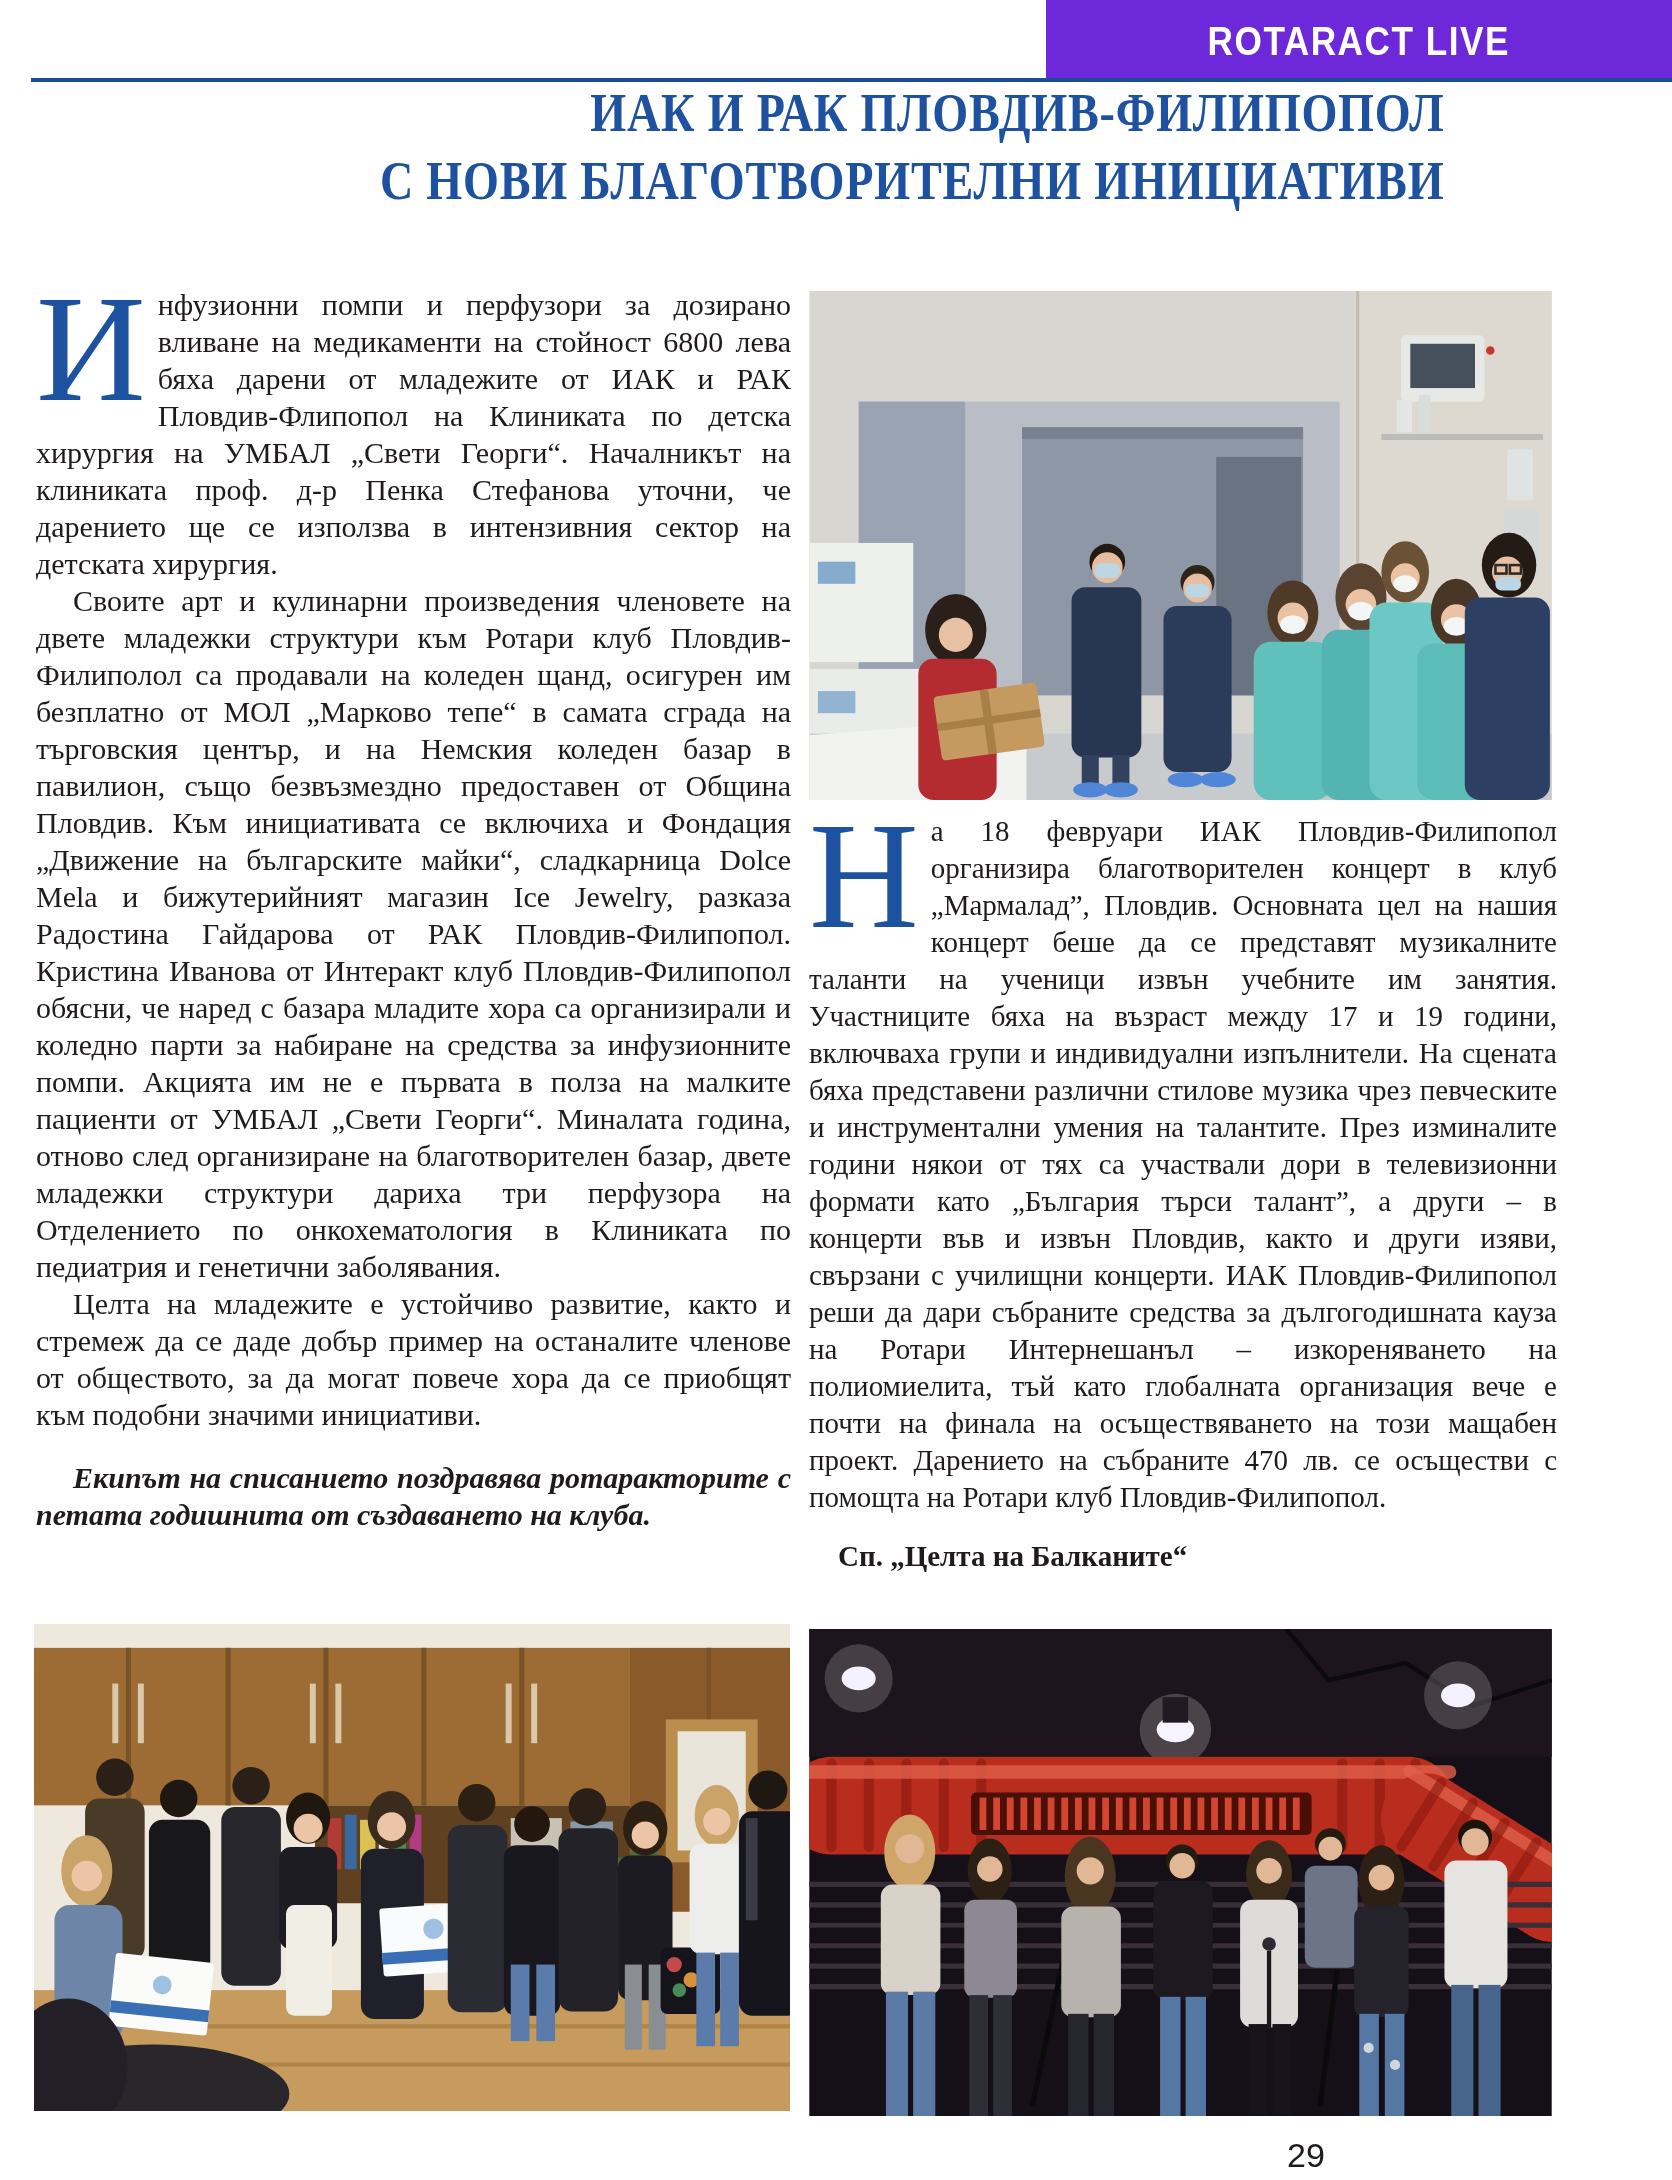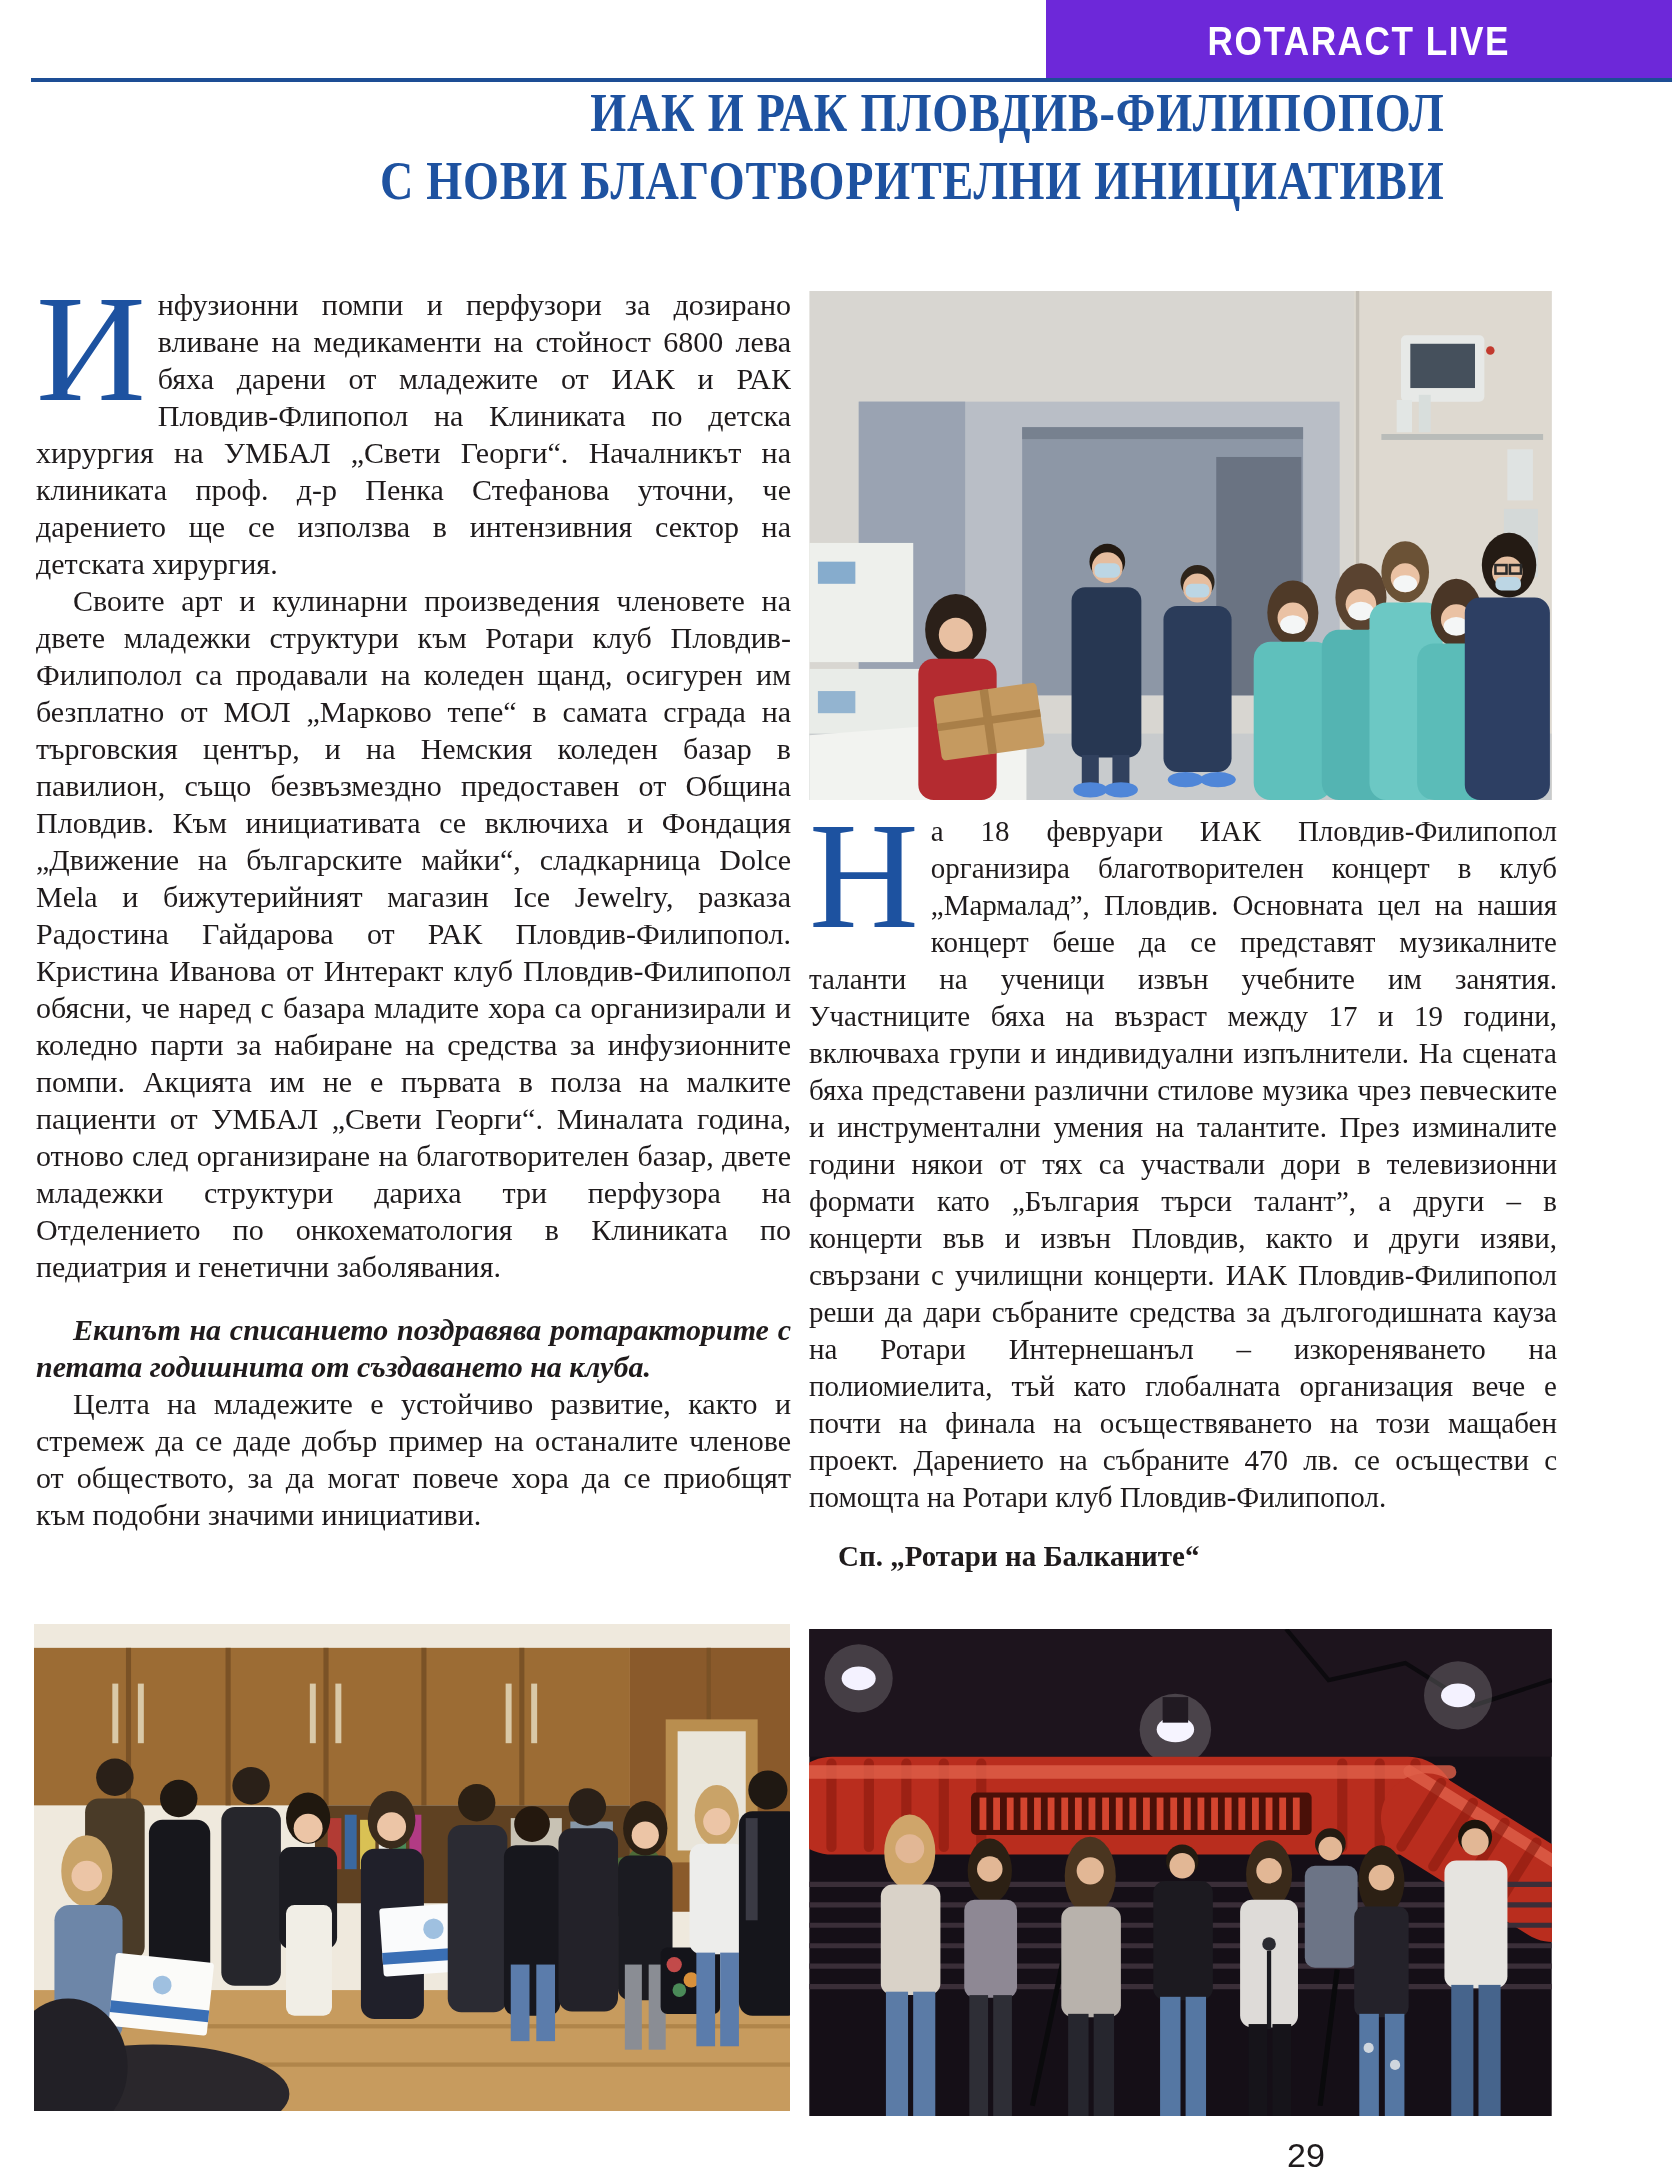--- a/index.html
+++ b/index.html
@@ -50,22 +50,22 @@
 <div class="abs" id="title-block">
   <span class="title-line">ИАК И РАК ПЛОВДИВ-ФИЛИПОПОЛ</span>
   <span class="title-line">С НОВИ БЛАГОТВОРИТЕЛНИ ИНИЦИАТИВИ</span>
 </div>
 
 <div class="abs col" id="left-col">
   <p>
     <span class="dropcap">И</span><span>нфузионни помпи и перфузори за дозирано вливане на медикаменти на стойност 6800 лева бяха дарени от младежите от ИАК и РАК Пловдив-Флипопол на Клиниката по детска хирургия на УМБАЛ „Свети Георги“. Началникът на клиниката проф. д-р Пенка Стефанова уточни, че дарението ще се използва в интензивния сектор на детската хирургия.</span>
   </p>
   <p class="indent">Своите арт и кулинарни произведения членовете на двете младежки структури към Ротари клуб Пловдив-Филиполол са продавали на коледен щанд, осигурен им безплатно от МОЛ „Марково тепе“ в самата сграда на търговския център, и на Немския коледен базар в павилион, също безвъзмездно предоставен от Община Пловдив. Към инициативата се включиха и Фондация „Движение на българските майки“, сладкарница Dolce Mela и бижутерийният магазин Ice Jewelry, разказа Радостина Гайдарова от РАК Пловдив-Филипопол. Кристина Иванова от Интеракт клуб Пловдив-Филипопол обясни, че наред с базара младите хора са организирали и коледно парти за набиране на средства за инфузионните помпи. Акцията им не е първата в полза на малките пациенти от УМБАЛ „Свети Георги“. Миналата година, отново след организиране на благотворителен базар, двете младежки структури дариха три перфузора на Отделението по онкохематология в Клиниката по педиатрия и генетични заболявания.</p>
+  <p class="indent">Целта на младежите е устойчиво развитие, както и стремеж да се даде добър пример на останалите членове от обществото, за да могат повече хора да се приобщят към подобни значими инициативи.</p>
   <p class="indent closing">Екипът на списанието поздравява ротаракторите с петата годишнита от създаването на клуба.</p>
-  <p class="indent">Целта на младежите е устойчиво развитие, както и стремеж да се даде добър пример на останалите членове от обществото, за да могат повече хора да се приобщят към подобни значими инициативи.</p>
 </div>
 
 <svg class="abs photo" id="photo1" width="743" height="509" viewBox="0 0 872 598">
   <rect x="0" y="0" width="872" height="598" fill="#d8d6d1"></rect>
   <rect x="640" y="0" width="232" height="598" fill="#ded9d0"></rect>
   <rect x="642" y="0" width="4" height="598" fill="#c2bdb4"></rect>
 
   <rect x="58" y="130" width="565" height="345" fill="#b9bec6"></rect>
   <rect x="58" y="130" width="125" height="345" fill="#9aa3b2"></rect>
   <rect x="250" y="160" width="330" height="315" fill="#8d97a6"></rect>
@@ -146,21 +146,21 @@
   <rect x="806" y="322" width="13" height="10" fill="none" stroke="#2a2a2a" stroke-width="3"></rect>
   <rect x="823" y="322" width="13" height="10" fill="none" stroke="#2a2a2a" stroke-width="3"></rect>
   <rect x="806" y="336" width="30" height="16" rx="7" fill="#bcd6e4"></rect>
   <rect x="770" y="360" width="100" height="238" rx="18" fill="#2d3f63"></rect>
 </svg>
 
 <div class="abs col" id="right-col">
   <p>
     <span class="dropcap">Н</span><span>а 18 февруари ИАК Пловдив-Филипопол организира благотворителен концерт в клуб „Мармалад”, Пловдив. Основната цел на нашия концерт беше да се представят музикалните таланти на ученици извън учебните им занятия. Участниците бяха на възраст между 17 и 19 години, включваха групи и индивидуални изпълнители. На сцената бяха представени различни стилове музика чрез певческите и инструментални умения на талантите. През изминалите години някои от тях са участвали дори в телевизионни формати като „България търси талант”, а други – в концерти във и извън Пловдив, както и други изяви, свързани с училищни концерти. ИАК Пловдив-Филипопол реши да дари събраните средства за дългогодишната кауза на Ротари Интернешанъл – изкореняването на полиомиелита, тъй като глобалната организация вече е почти на финала на осъществяването на този мащабен проект. Дарението на събраните 470 лв. се осъществи с помощта на Ротари клуб Пловдив-Филипопол.</span>
   </p>
-  <p class="source-line">Сп. „Ротари на Балканите“</p>
+  <p class="source-line">Сп. „Целта на Балканите“</p>
 </div>
 
 <svg class="abs photo" id="photo2" width="756" height="487" viewBox="0 0 888 572">
   <rect x="0" y="0" width="888" height="572" fill="#efe9dd"></rect>
 
   <rect x="0" y="28" width="700" height="185" fill="#9c6c34"></rect>
   <rect x="700" y="28" width="188" height="310" fill="#8a5a2b"></rect>
   <g fill="#7a5226">
     <rect x="108" y="28" width="6" height="185"></rect>
       <rect x="225" y="28" width="6" height="185"></rect>

